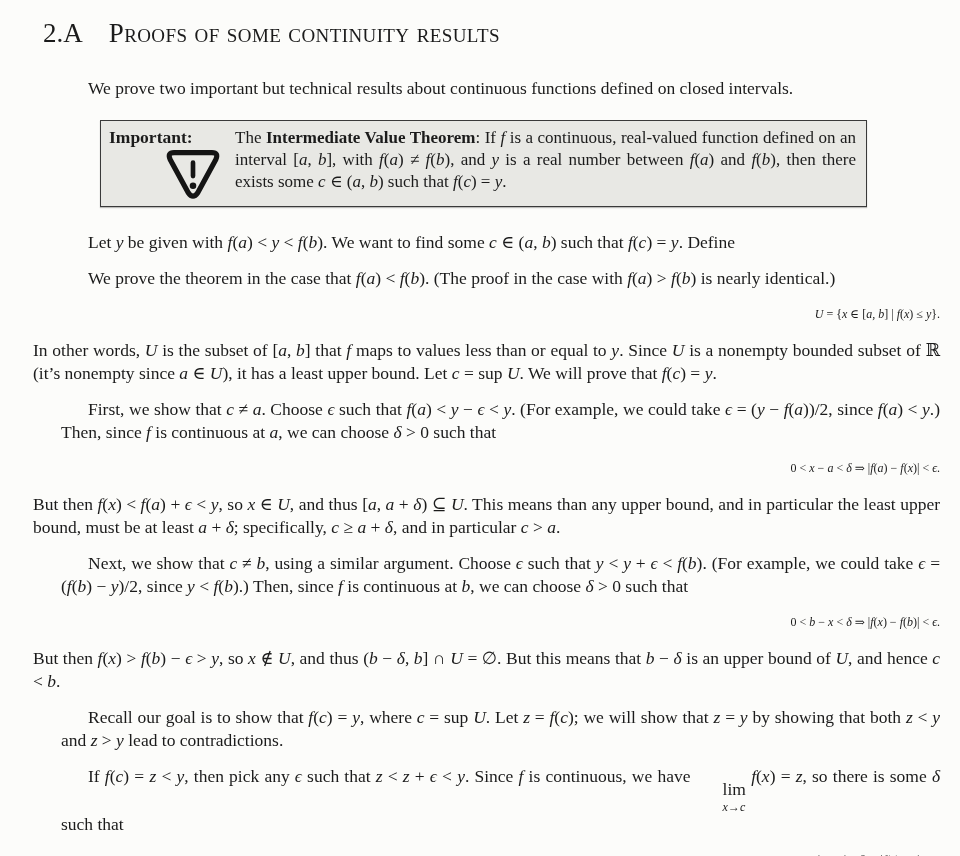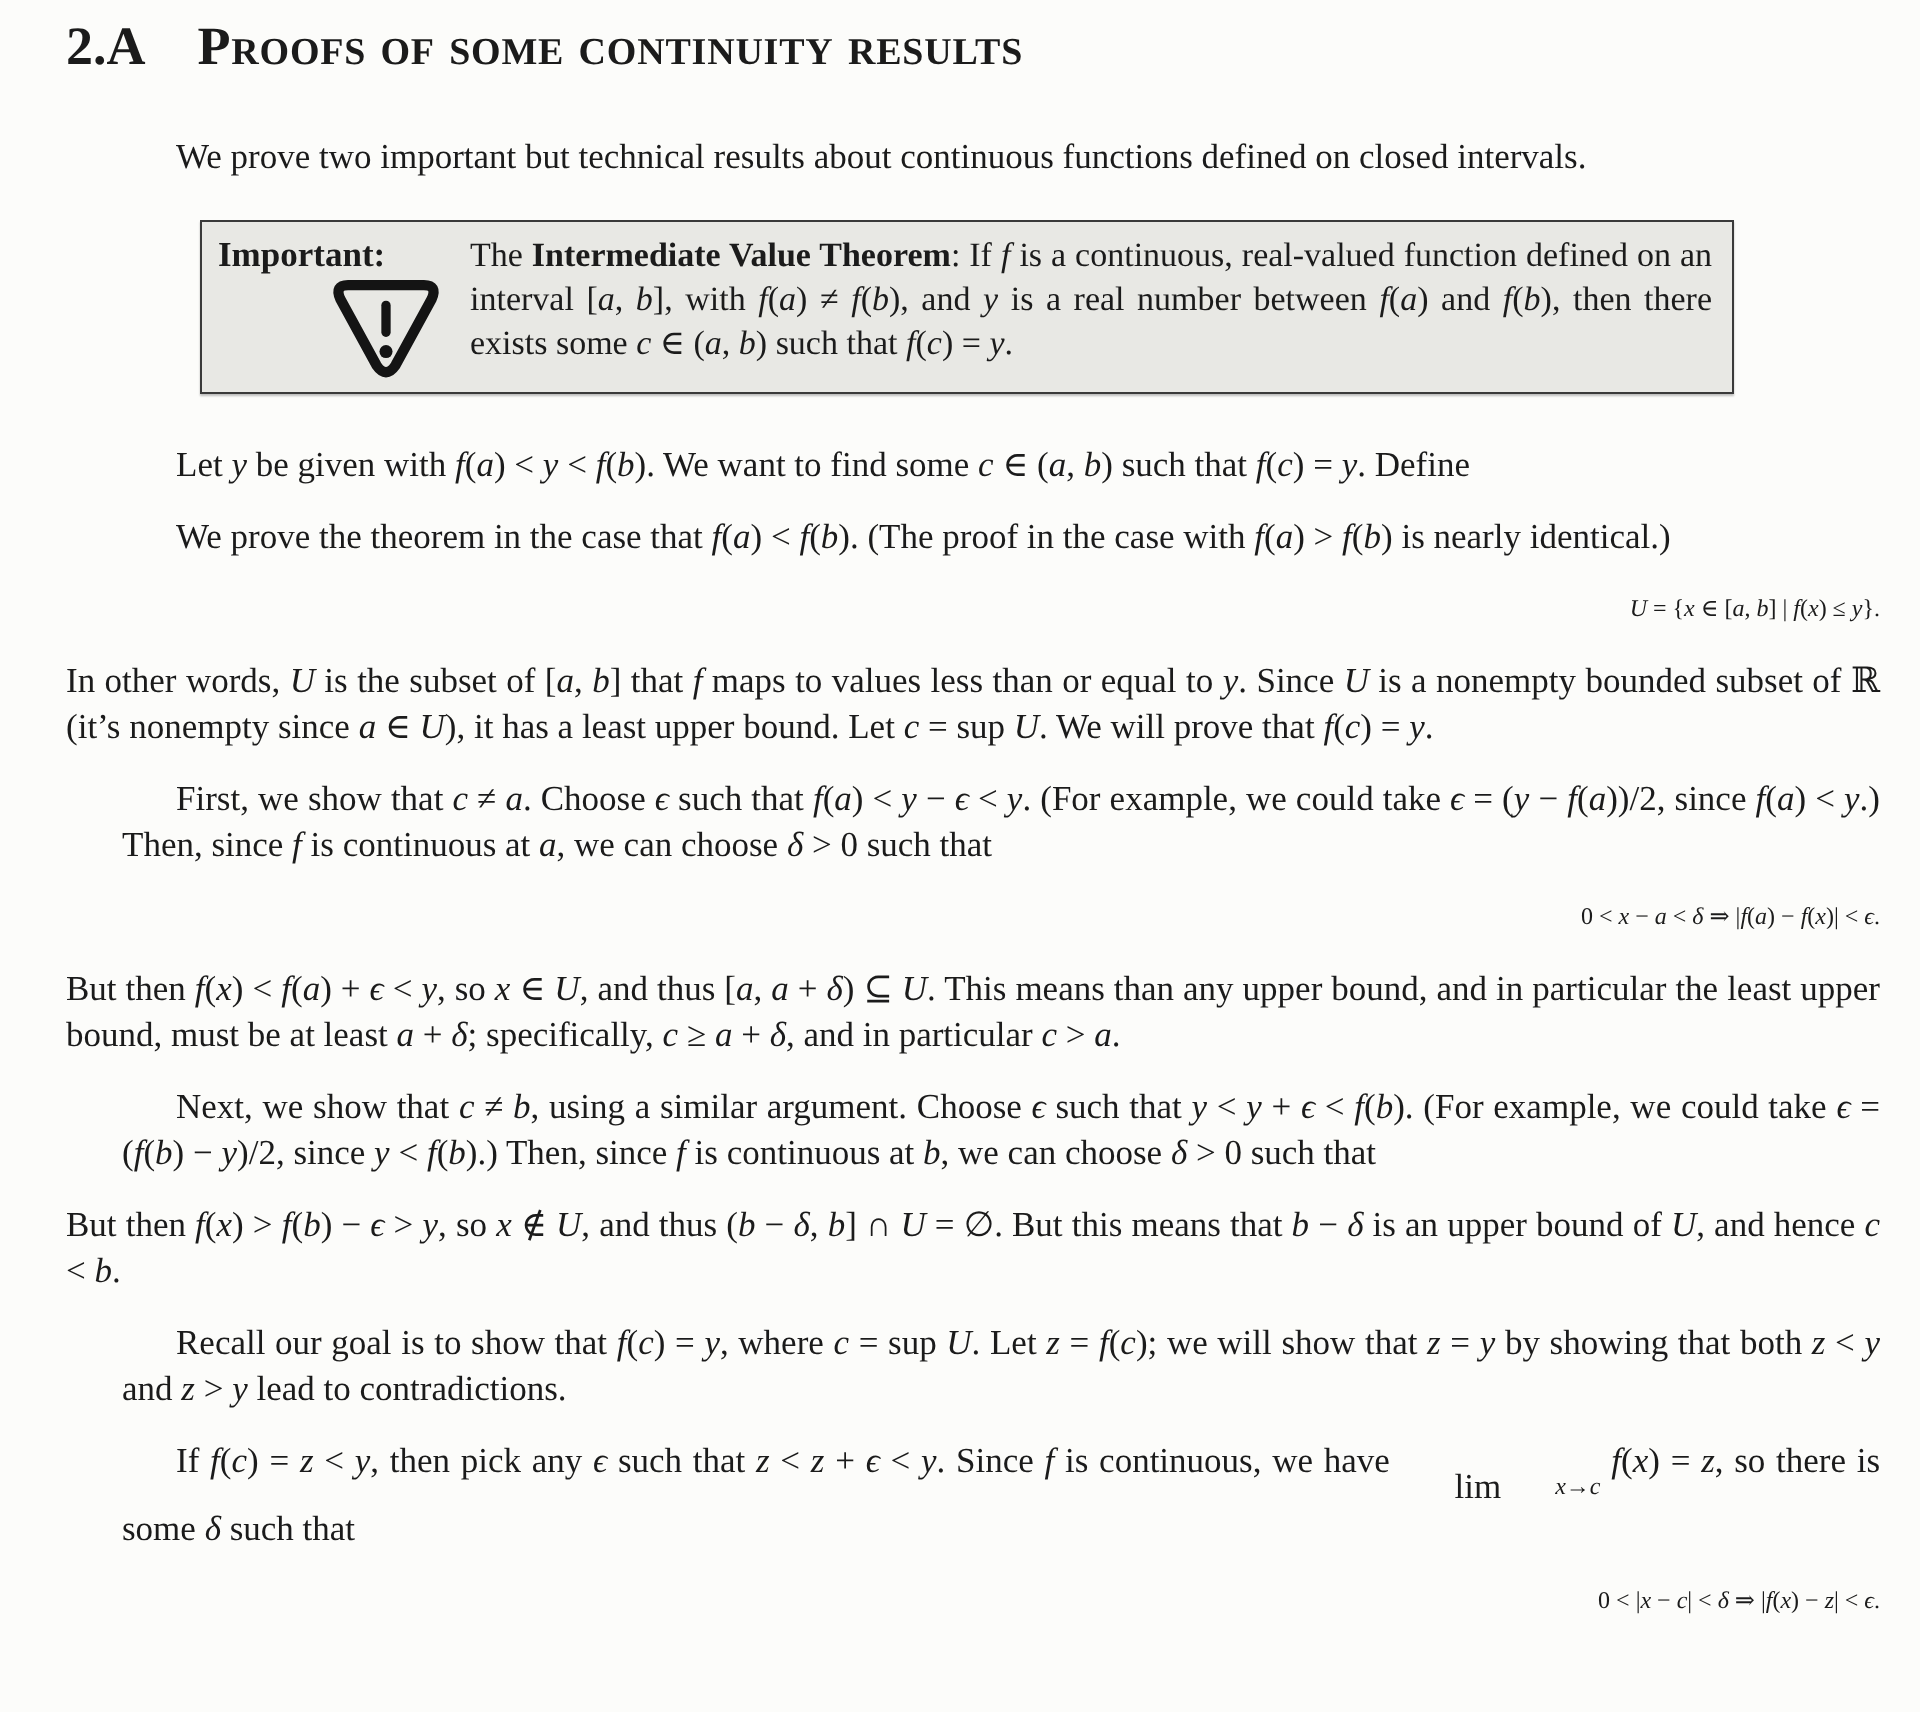--- a/index.html
+++ b/index.html
@@ -8,21 +8,21 @@
     background: #fcfcfa;
     color: #1b1b1b;
     font-family: "Liberation Serif", "DejaVu Serif", serif;
   }
   .page {
     box-sizing: border-box;
     width: 960px; height: 856px;
     padding: 6px 20px 0 33px;
   }
   .title {
-    margin: 0; font-size: 27px; line-height: 34px; font-weight: 700;
+    margin: 10px; font-size: 27px; line-height: 34px; font-weight: 400;
     white-space: nowrap;
   }
   .title-num { margin-right: 26px; }
   .title-text { font-variant: small-caps; letter-spacing: 0.4px; }
   .para {
     font-size: 17.5px; line-height: 23px;
     text-align: justify;
     margin: 13px 0 0 0;
   }
   .para.indent { text-indent: 27px; margin-left: 28px; }
@@ -46,21 +46,21 @@
     width: 112px; flex: 0 0 112px;
     display: flex; flex-direction: column; align-items: flex-end;
   }
   .imp-label { align-self: flex-start; font-weight: 700; font-size: 17.5px; line-height: 23px; }
   .imp-icon { width: 56px; height: 50px; margin-top: 1px; }
   .imp-text {
     flex: 1; font-size: 17px; line-height: 22px; text-align: justify;
     padding-top: 1px;
   }
   .lim {
-    display: inline-flex; flex-direction: row; align-items: flex-start;
+    display: inline-flex; flex-direction: column; align-items: flex-start;
     vertical-align: -13px; line-height: 1;
   }
   .lim-top { font-size: 17.5px; }
   .lim-sub { font-size: 12px; margin-top: 2px; font-style: italic; }
 </style>
 </head>
 <body>
 
 <main class="page">
 
@@ -89,20 +89,21 @@
   <p class="para">In other words, <i>U</i> is the subset of [<i>a</i>, <i>b</i>] that <i>f</i> maps to values less than or equal to <i>y</i>.  Since <i>U</i> is a nonempty bounded subset of ℝ (it’s nonempty since <i>a</i> ∈ <i>U</i>), it has a least upper bound.  Let <i>c</i> = sup <i>U</i>.  We will prove that <i>f</i>(<i>c</i>) = <i>y</i>.</p>
 
   <p class="para indent">First, we show that <i>c</i> ≠ <i>a</i>.  Choose <i>ϵ</i> such that <i>f</i>(<i>a</i>) &lt; <i>y</i> − <i>ϵ</i> &lt; <i>y</i>.  (For example, we could take <i>ϵ</i> = (<i>y</i> − <i>f</i>(<i>a</i>))/2, since <i>f</i>(<i>a</i>) &lt; <i>y</i>.) Then, since <i>f</i> is continuous at <i>a</i>, we can choose <i>δ</i> &gt; 0 such that</p>
 
   <div class="display">0 &lt; <i>x</i> − <i>a</i> &lt; <i>δ</i> ⇒ |<i>f</i>(<i>a</i>) − <i>f</i>(<i>x</i>)| &lt; <i>ϵ</i>.</div>
 
   <p class="para">But then <i>f</i>(<i>x</i>) &lt; <i>f</i>(<i>a</i>) + <i>ϵ</i> &lt; <i>y</i>, so <i>x</i> ∈ <i>U</i>, and thus [<i>a</i>, <i>a</i> + <i>δ</i>) ⊆ <i>U</i>.  This means than any upper bound, and in particular the least upper bound, must be at least <i>a</i> + <i>δ</i>; specifically, <i>c</i> ≥ <i>a</i> + <i>δ</i>, and in particular <i>c</i> &gt; <i>a</i>.</p>
 
   <p class="para indent">Next, we show that <i>c</i> ≠ <i>b</i>, using a similar argument.  Choose <i>ϵ</i> such that <i>y</i> &lt; <i>y</i> + <i>ϵ</i> &lt; <i>f</i>(<i>b</i>).  (For example, we could take <i>ϵ</i> = (<i>f</i>(<i>b</i>) − <i>y</i>)/2, since <i>y</i> &lt; <i>f</i>(<i>b</i>).) Then, since <i>f</i> is continuous at <i>b</i>, we can choose <i>δ</i> &gt; 0 such that</p>
 
+  <div class="display">0 &lt; <i>b</i> − <i>x</i> &lt; <i>δ</i> ⇒ |<i>f</i>(<i>x</i>) − <i>f</i>(<i>b</i>)| &lt; <i>ϵ</i>.</div>
 
   <p class="para">But then <i>f</i>(<i>x</i>) &gt; <i>f</i>(<i>b</i>) − <i>ϵ</i> &gt; <i>y</i>, so <i>x</i> ∉ <i>U</i>, and thus (<i>b</i> − <i>δ</i>, <i>b</i>] ∩ <i>U</i> = ∅.  But this means that <i>b</i> − <i>δ</i> is an upper bound of <i>U</i>, and hence <i>c</i> &lt; <i>b</i>.</p>
 
   <p class="para indent">Recall our goal is to show that <i>f</i>(<i>c</i>) = <i>y</i>, where <i>c</i> = sup <i>U</i>.  Let <i>z</i> = <i>f</i>(<i>c</i>); we will show that <i>z</i> = <i>y</i> by showing that both <i>z</i> &lt; <i>y</i> and <i>z</i> &gt; <i>y</i> lead to contradictions.</p>
 
   <p class="para indent">If <i>f</i>(<i>c</i>) = <i>z</i> &lt; <i>y</i>, then pick any <i>ϵ</i> such that <i>z</i> &lt; <i>z</i> + <i>ϵ</i> &lt; <i>y</i>.  Since <i>f</i> is continuous, we have <span class="lim">
         <span class="lim-top">lim</span>
         <span class="lim-sub">x→c</span>
       </span> <i>f</i>(<i>x</i>) = <i>z</i>, so there is some <i>δ</i> such that</p>
 

